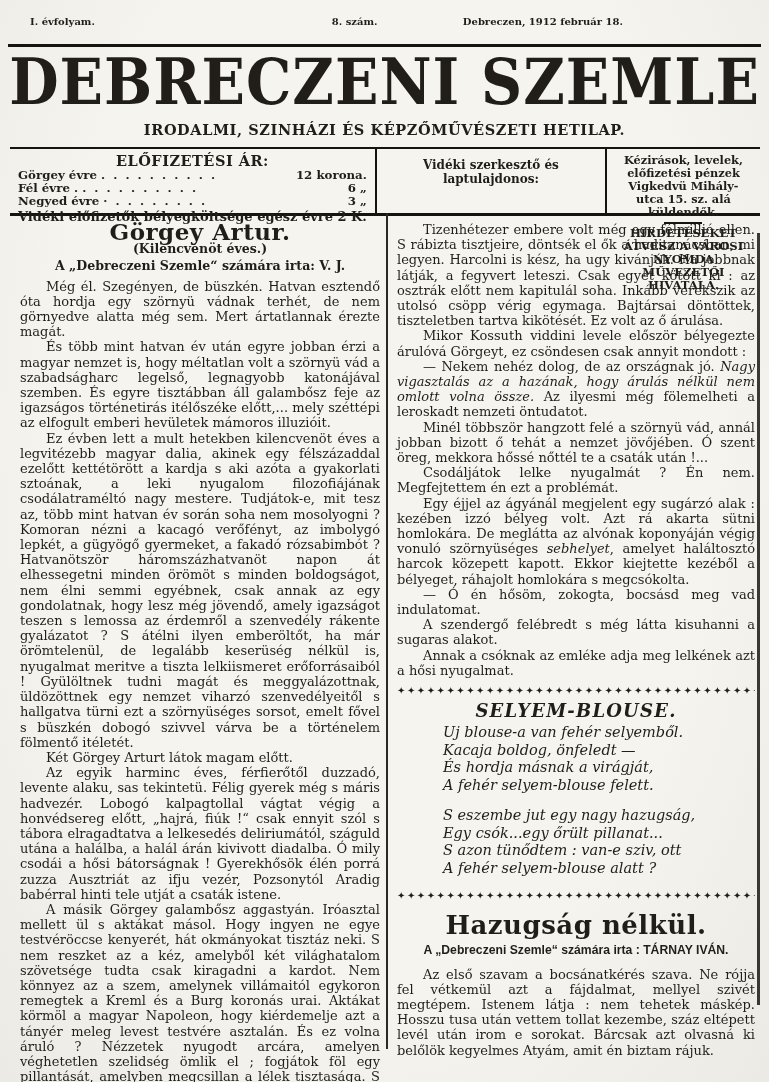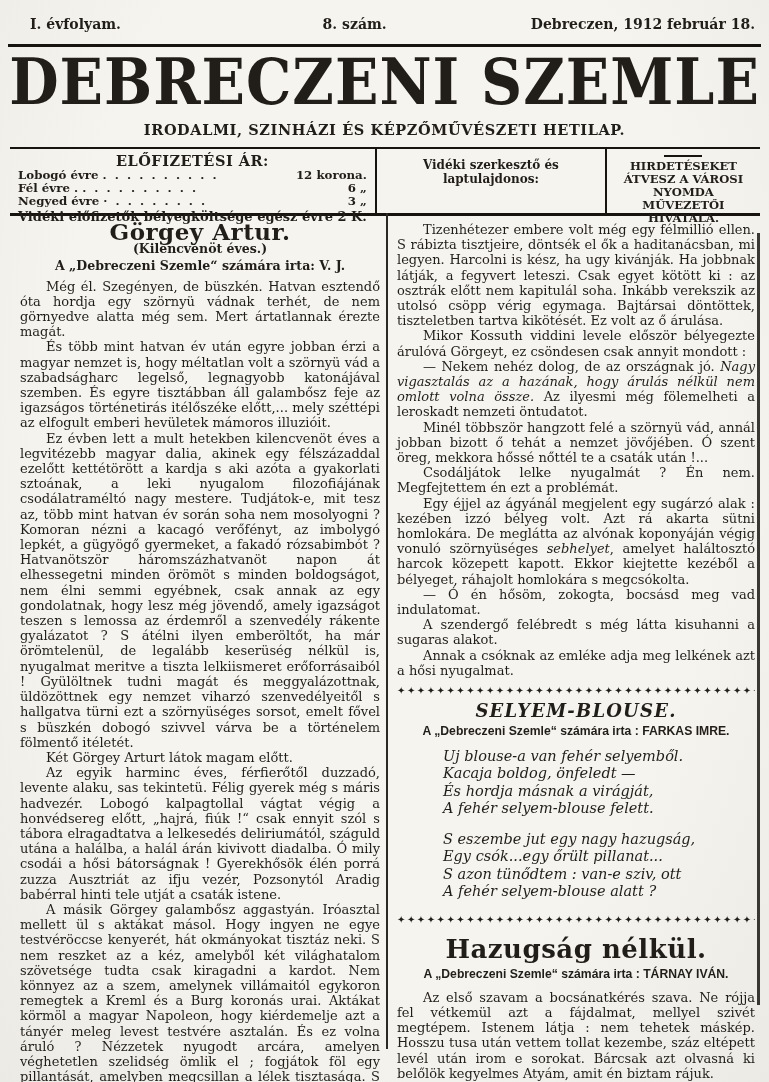--- a/index.html
+++ b/index.html
@@ -3,24 +3,24 @@
 <meta charset="utf-8">
 <style>
   html,body{margin:0;padding:0;background:#8a8a86;}
   .page{
     position:relative;width:769px;height:1082px;margin:0 auto;
     background:radial-gradient(ellipse at 50% 40%, #f6f4ef 60%, #eceae4 100%);
     color:#211e19;font-family:"DejaVu Serif",serif;overflow:hidden;
   }
   
   .dateline-row{position:absolute;top:16px;left:30px;right:14px;display:flex;
-    font-size:14px;font-weight:bold;}
+    font-size:10px;font-weight:bold;}
   .dateline-row .l{flex:1;text-align:left;}
   .dateline-row .c{flex:1;text-align:center;}
-  .dateline-row .r{flex:1.35;text-align:right;}
+  .dateline-row .r{flex:1.35;}
   .rule-top{position:absolute;top:44px;left:8px;right:8px;height:3px;background:#17140f;}
   .masthead{position:absolute;top:49px;left:0;width:100%;text-align:center;
     font-size:57px;font-weight:bold;letter-spacing:1px;line-height:1;
     transform:scaleY(1.12);transform-origin:top center;white-space:nowrap;}
   .subtitle{position:absolute;top:121px;left:0;width:100%;text-align:center;
     font-weight:bold;font-size:14.5px;letter-spacing:0.6px;}
   
   .infobar{position:absolute;top:147px;left:10px;width:750px;height:64px;
     border-top:2px solid #17140f;border-bottom:3px solid #17140f;display:flex;box-sizing:content-box;}
   .cell{box-sizing:border-box;padding:3px 8px 2px;}
@@ -74,40 +74,41 @@
   </div>
   <div class="rule-top"></div>
 
   <div class="masthead">DEBRECZENI SZEMLE</div>
   <div class="subtitle">IRODALMI, SZINHÁZI ÉS KÉPZŐMŰVÉSZETI HETILAP.</div>
 
   <div class="infobar">
     <div class="cell cell-sub">
       <div class="sub-head">ELŐFIZETÉSI ÁR:</div>
       <div class="sub-row">
-        <span class="lab">Lobogó évre</span>
+        <span class="lab">Görgey évre</span>
         <span class="dots">. . . . . . . . . .</span>
         <span class="val">12 korona.</span>
       </div>
       <div class="sub-row">
         <span class="lab">Fél évre .</span>
         <span class="dots">. . . . . . . . . .</span>
         <span class="val">6   „</span>
       </div>
       <div class="sub-row">
         <span class="lab">Negyed évre</span>
         <span class="dots">· . . . . . . . .</span>
         <span class="val">3   „</span>
       </div>
       <div class="sub-note">Vidéki előfizetők bélyegköltsége egész évre 2 K.</div>
     </div>
     <div class="cell cell-ed">
       <div class="ed-label">Vidéki szerkesztő és laptulajdonos:</div>
     </div>
     <div class="cell cell-no">
+      <div class="no-line1">Kézirások, levelek, előfizetési pénzek Vigkedvü Mihály-utca 15. sz. alá küldendők.</div>
       <div class="no-dash"></div>
       <div class="no-line2">HIRDETÉSEKET ÁTVESZ A VÁROSI NYOMDA MŰVEZETŐI HIVATALA.</div>
     </div>
   </div>
 
   <div class="col-divider"></div>
   <div class="scan-edge"></div>
 
   <div class="col col-left">
     <p class="body-p a1-title">Görgey Artur.</p>
@@ -128,21 +129,20 @@
     <p class="body-p">Minél többször hangzott felé a szörnyü vád, annál jobban bizott ő tehát a nemzet jövőjében. Ó szent öreg, mekkora hőssé nőttél te a csaták után !...</p>
     <p class="body-p">Csodáljátok lelke nyugalmát ? Én nem. Megfejtettem én ezt a problémát.</p>
     <p class="body-p"><span>Egy éjjel az ágyánál megjelent egy sugárzó alak : kezében izzó bélyeg volt. Azt rá akarta sütni homlokára. De meglátta az alvónak koponyáján végig vonuló szörnyüséges </span><em class="inl">sebhelyet</em><span>, amelyet haláltosztó harcok közepett kapott. Ekkor kiejtette kezéből a bélyeget, ráhajolt homlokára s megcsókolta.</span></p>
     <p class="body-p">— Ó én hősöm, zokogta, bocsásd meg vad indulatomat.</p>
     <p class="body-p">A szendergő felébredt s még látta kisuhanni a sugaras alakot.</p>
     <p class="body-p">Annak a csóknak az emléke adja meg lelkének azt a hősi nyugalmat.</p>
 
     <div class="ornament">✦✦✦✦✦✦✦✦✦✦✦✦✦✦✦✦✦✦✦✦✦✦✦✦✦✦✦✦✦✦✦✦✦✦✦✦✦✦✦✦✦✦✦✦</div>
 
     <p class="body-p selyem-title">SELYEM-BLOUSE.</p>
-    <p class="body-p section-byline">A „Debreczeni Szemle“ számára irta : FARKAS IMRE.</p>
     <div class="poem">
       <div class="stanza">
         <div class="poem-line">Uj blouse-a van fehér selyemből.</div>
         <div class="poem-line">Kacaja boldog, önfeledt —</div>
         <div class="poem-line">És hordja másnak a virágját,</div>
         <div class="poem-line">A fehér selyem-blouse felett.</div>
       </div>
       <div class="stanza">
         <div class="poem-line">S eszembe jut egy nagy hazugság,</div>
         <div class="poem-line">Egy csók...egy őrült pillanat...</div>

